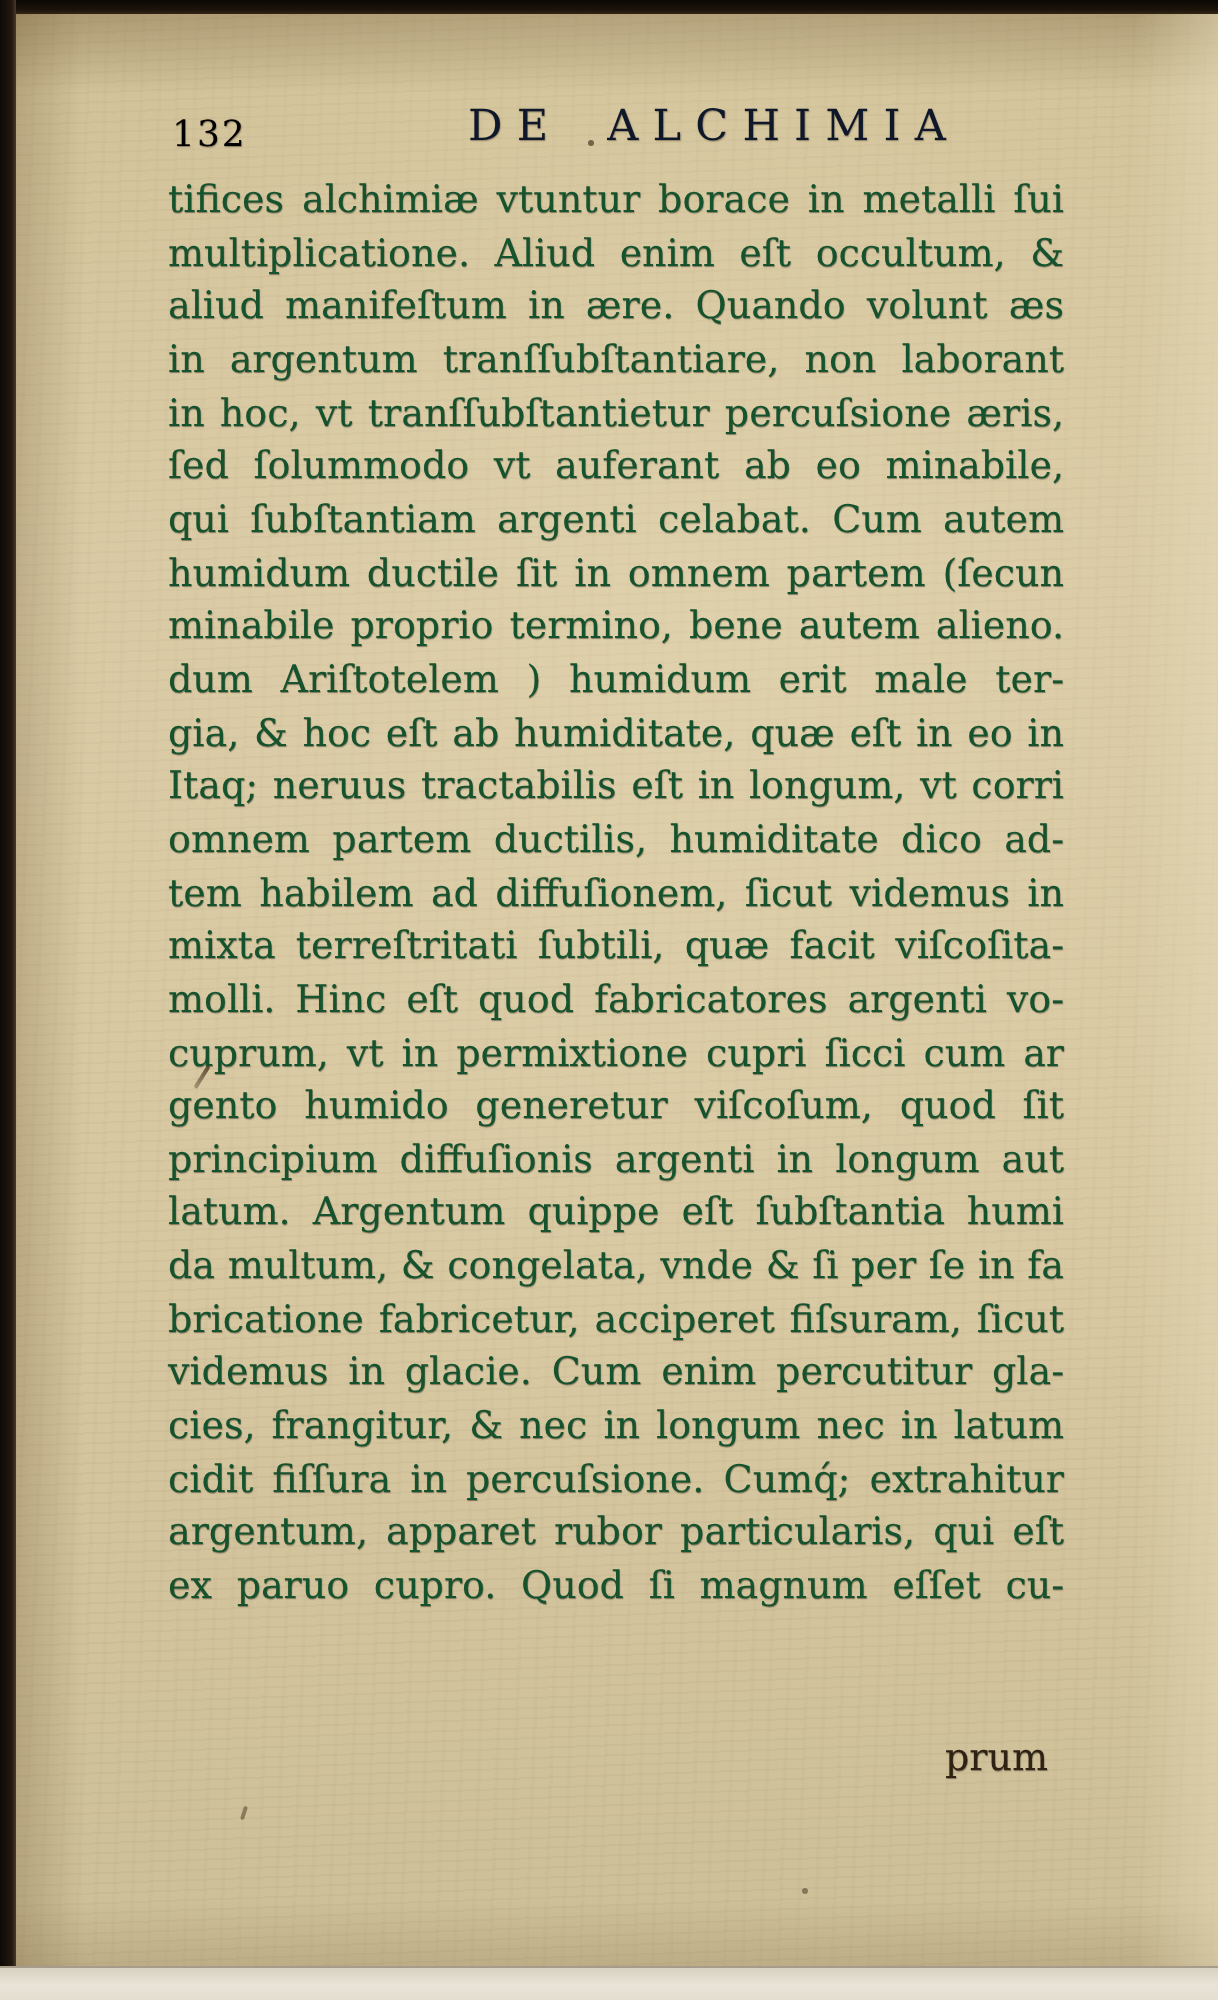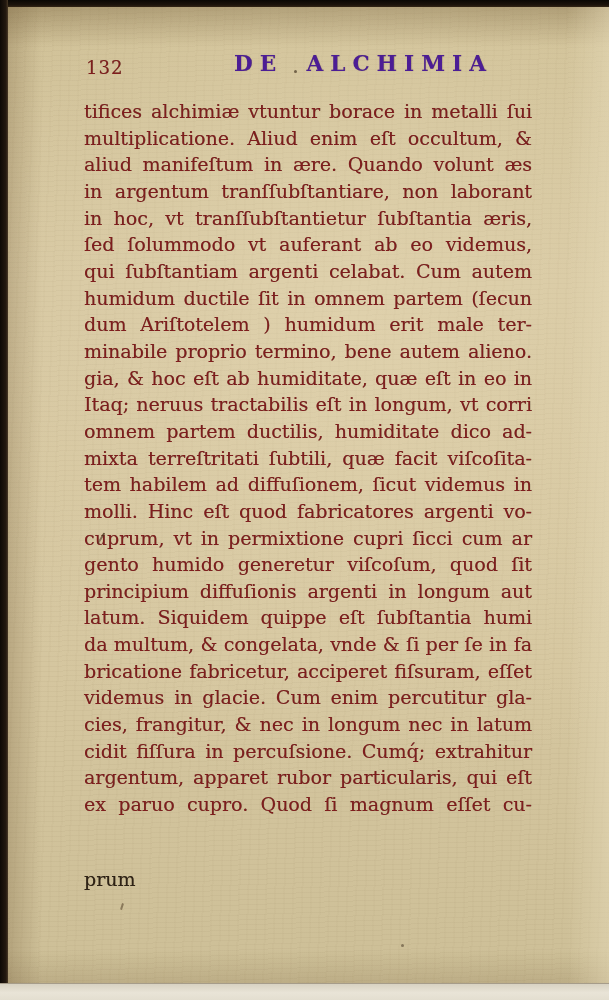--- a/index.html
+++ b/index.html
@@ -28,39 +28,39 @@
       linear-gradient(90deg, rgba(120,98,62,0.30) 0px, rgba(120,98,62,0) 34px),
       linear-gradient(270deg, rgba(228,216,182,0.55) 0px, rgba(0,0,0,0) 42px),
       linear-gradient(180deg, rgba(110,88,52,0.38) 0px, rgba(110,88,52,0) 40px),
       linear-gradient(0deg, rgba(128,108,72,0.22) 0px, rgba(0,0,0,0) 34px),
       repeating-linear-gradient(178deg, rgba(122,102,68,0.055) 0px, rgba(122,102,68,0.055) 1px, rgba(0,0,0,0) 1px, rgba(0,0,0,0) 5px),
       repeating-linear-gradient(92deg, rgba(140,118,80,0.035) 0px, rgba(140,118,80,0.035) 2px, rgba(0,0,0,0) 2px, rgba(0,0,0,0) 9px),
       linear-gradient(180deg,#cfc096 0%,#d6c7a1 28%,#d5c69f 68%,#cdbf97 100%);
   }
   .page-number {
     position:absolute; left:86px; top:57px; z-index:2;
-    font-size:18px; color:#7f1d1d; letter-spacing:1px;
+    font-size:18px; color:#000000; letter-spacing:1px;
     text-shadow:0.3px 0.3px 0.6px rgba(59,44,27,0.5);
   }
   .running-title {
     position:absolute; left:234px; top:51px; z-index:2;
-    font-size:21.5px; font-weight:bold; color:#4c1d95;
+    font-size:21.5px; font-weight:normal; color:#0f172a;
     letter-spacing:0.33em; word-spacing:0.40em; white-space:nowrap;
     text-shadow:0.3px 0.4px 0.7px rgba(53,39,23,0.45);
   }
   .text-block {
-    position:absolute; left:84px; top:98px; width:448px; z-index:2;
-    font-size:19px; line-height:26.65px; color:#7f1d1d;
+    position:absolute; left:84px; top:87px; width:448px; z-index:2;
+    font-size:19px; line-height:26.65px; color:#14532d;
     text-shadow:0.25px 0.35px 0.55px rgba(46,34,21,0.5);
   }
   .line { text-align:justify; text-align-last:justify; white-space:normal; }
   .catchword-row {
     position:absolute; left:84px; top:866px; width:448px; z-index:2;
     font-size:19px; line-height:26.65px; color:#2e2215;
-    text-align:left; padding-right:8px; box-sizing:border-box;
+    text-align:right; padding-right:8px; box-sizing:border-box;
     text-shadow:0.25px 0.35px 0.55px rgba(46,34,21,0.5);
   }
   .ink-speck { position:absolute; z-index:3; background:rgba(62,46,28,0.65); border-radius:50%; }
   .speck-title-dot { left:294px; top:70px; width:3px; height:3px; }
   .speck-bottom { left:401px; top:944px; width:3px; height:3px; background:rgba(62,46,28,0.5); }
   .stray-stroke {
     position:absolute; z-index:3; left:100px; top:532px; width:2px; height:13px;
     background:linear-gradient(180deg, rgba(74,54,32,0.85), rgba(74,54,32,0.35));
     transform:rotate(32deg); border-radius:2px;
   }
@@ -80,38 +80,38 @@
   <div class="edge-bottom"></div>
 
   <div class="page-number">132</div>
   <div class="running-title">DE ALCHIMIA</div>
 
   <div class="text-block">
     <div class="line">tifices alchimiæ vtuntur borace in metalli ſui</div>
     <div class="line">multiplicatione. Aliud enim eſt occultum, &amp;</div>
     <div class="line">aliud manifeſtum in ære. Quando volunt æs</div>
     <div class="line">in argentum tranſſubſtantiare, non laborant</div>
-    <div class="line">in hoc, vt tranſſubſtantietur ſubſtantia æris,</div>
-    <div class="line">ſed ſolummodo vt auferant ab eo videmus,</div>
+    <div class="line">in hoc, vt tranſſubſtantietur percuſsione æris,</div>
+    <div class="line">ſed ſolummodo vt auferant ab eo minabile,</div>
     <div class="line">qui ſubſtantiam argenti celabat. Cum autem</div>
     <div class="line">humidum ductile ſit in omnem partem (ſecun</div>
+    <div class="line">minabile proprio termino, bene autem alieno.</div>
     <div class="line">dum Ariſtotelem ) humidum erit male ter-</div>
-    <div class="line">minabile proprio termino, bene autem alieno.</div>
     <div class="line">gia, &amp; hoc eſt ab humiditate, quæ eſt in eo in</div>
     <div class="line">Itaq; neruus tractabilis eſt in longum, vt corri</div>
     <div class="line">omnem partem ductilis, humiditate dico ad-</div>
+    <div class="line">tem habilem ad diffuſionem, ſicut videmus in</div>
     <div class="line">mixta terreſtritati ſubtili, quæ facit viſcoſita-</div>
-    <div class="line">tem habilem ad diffuſionem, ſicut videmus in</div>
     <div class="line">molli. Hinc eſt quod fabricatores argenti vo-</div>
     <div class="line">cuprum, vt in permixtione cupri ſicci cum ar</div>
     <div class="line">gento humido generetur viſcoſum, quod ſit</div>
     <div class="line">principium diffuſionis argenti in longum aut</div>
-    <div class="line">latum. Siquidem quippe eſt ſubſtantia humi</div>
+    <div class="line">latum. Argentum quippe eſt ſubſtantia humi</div>
     <div class="line">da multum, &amp; congelata, vnde &amp; ſi per ſe in fa</div>
-    <div class="line">bricatione fabricetur, acciperet fiſsuram, eſſet</div>
+    <div class="line">bricatione fabricetur, acciperet fiſsuram, ſicut</div>
     <div class="line">videmus in glacie. Cum enim percutitur gla-</div>
     <div class="line">cies, frangitur, &amp; nec in longum nec in latum</div>
     <div class="line">cidit fiſſura in percuſsione. Cumq́; extrahitur</div>
     <div class="line">argentum, apparet rubor particularis, qui eſt</div>
     <div class="line">ex paruo cupro. Quod ſi magnum eſſet cu-</div>
   </div>
 
   <div class="catchword-row">prum</div>
 
   <div class="ink-speck speck-title-dot"></div>

